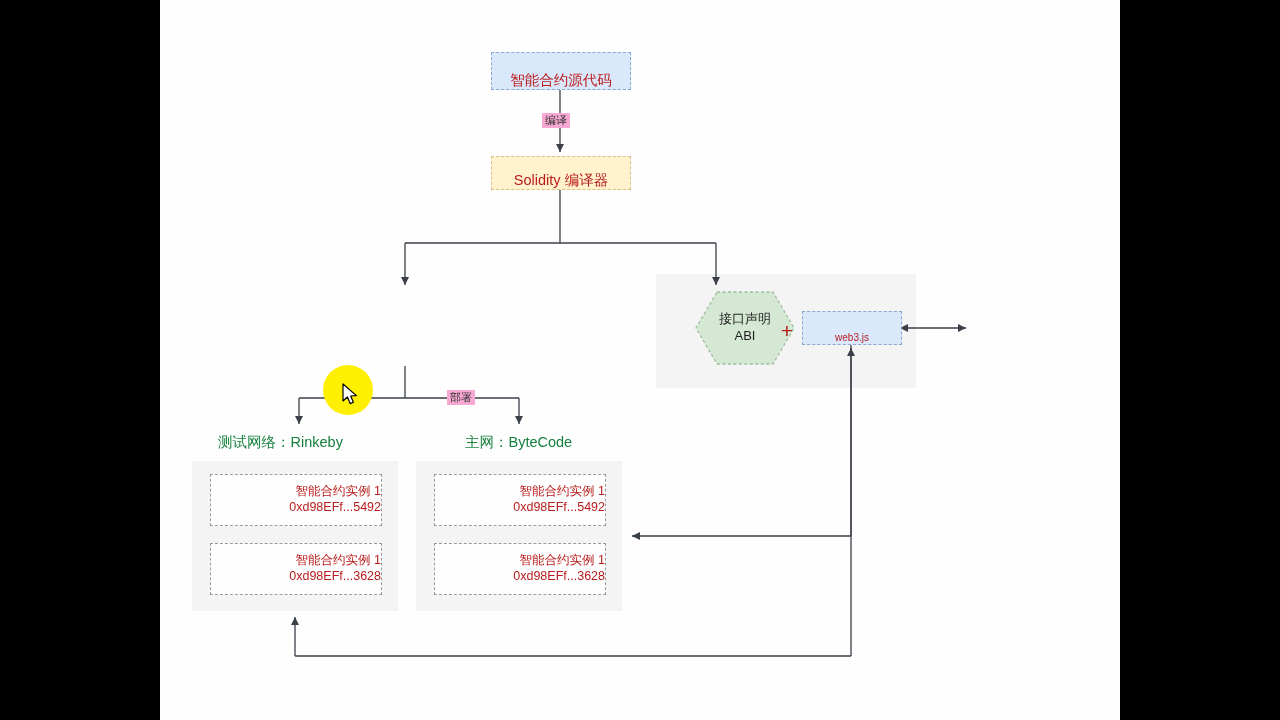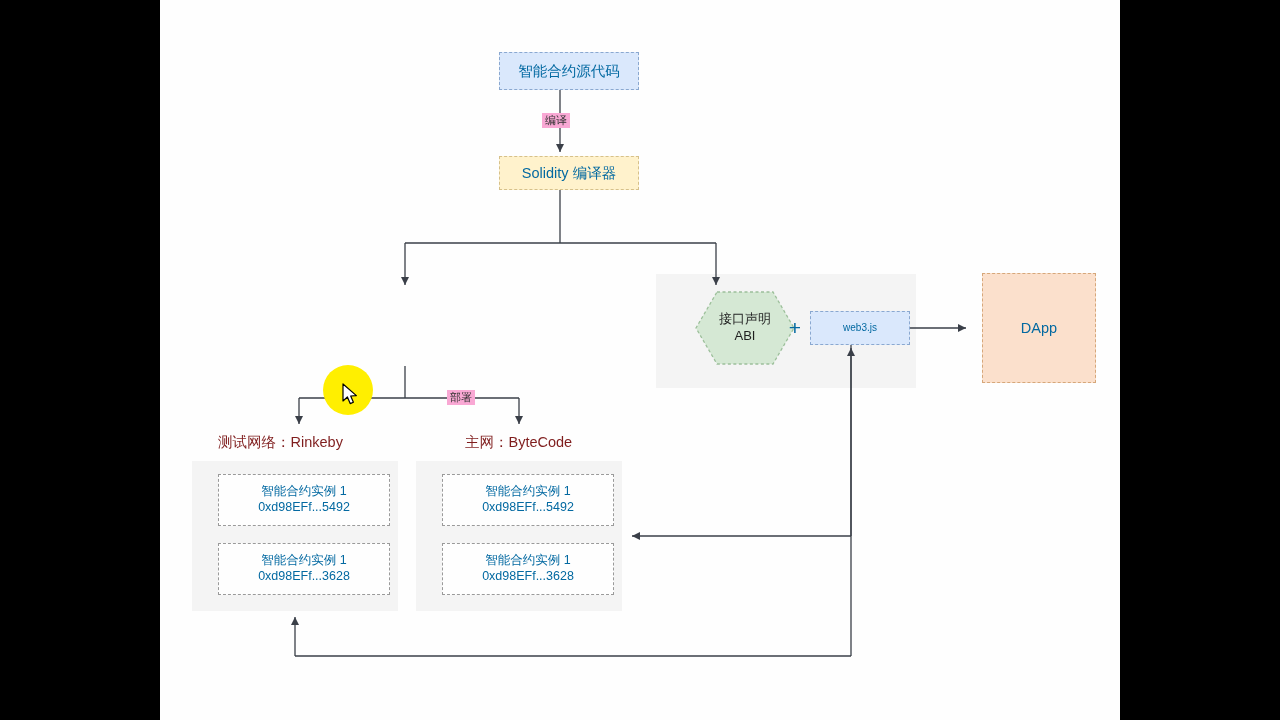--- a/index.html
+++ b/index.html
@@ -5,36 +5,36 @@
   html,body{margin:0;padding:0;background:#000;}
   body{width:1280px;height:720px;overflow:hidden;
        font-family:"Liberation Sans","DejaVu Sans",sans-serif;}
   #stage{position:relative;width:1280px;height:720px;background:#000;}
   #canvas{position:absolute;left:160px;top:0;width:960px;height:720px;background:#fefefe;}
   .bar{position:absolute;top:0;height:720px;background:#000;}
   #bar-left{left:0;width:160px;}
   #bar-right{left:1120px;width:160px;}
 
   .node{position:absolute;box-sizing:border-box;display:flex;
-        align-items:center;justify-content:center;text-align:center;
-        color:#0369a1;line-height:1.25;margin-left:8px;}
+        align-items:flex-end;justify-content:center;text-align:center;
+        color:#b91c1c;line-height:1.25;}
   .dashed{border:1px dashed #9a9a9a;}
   .blue{background:#dae8fc;border-color:#8aa8d0;}
   .yellow{background:#fff2cc;border-color:#d6c08a;}
   .orange{background:#fbe0cc;border-color:#d6a77a;}
   .panel{position:absolute;background:#f4f4f4;}
   .hexwrap{position:absolute;}
   .hexwrap svg{display:block;}
   .hexlabel{position:absolute;left:0;top:0;width:100%;height:100%;
             display:flex;flex-direction:column;align-items:center;
             justify-content:center;text-align:center;color:#1f1f1f;line-height:1.3;}
 
   .edgelabel{position:absolute;background:#f9a8d4;color:#333;
              padding:0 3px;white-space:nowrap;}
-  .netlabel{position:absolute;color:#7f1d1d;white-space:nowrap;}
+  .netlabel{position:absolute;color:#15803d;white-space:nowrap;}
 
   #svg-edges{position:absolute;left:0;top:0;width:960px;height:720px;
              pointer-events:none;}
 
   .cursor-halo{position:absolute;border-radius:50%;background:#ffef00;}
   .cursor-ptr{position:absolute;}
 </style>
 </head>
 <body>
 
@@ -114,23 +114,20 @@
     </div>
 
     <div class="node" style="left:614px;top:312px;width:26px;height:32px;font-size:21px;">
       <span>+</span>
     </div>
 
     <div class="node dashed blue" style="left:642px;top:311px;width:100px;height:34px;font-size:10px;">
       <span>web3.js</span>
     </div>
 
-    <div class="node dashed orange" style="left:814px;top:273px;width:114px;height:110px;font-size:14.5px;">
-      <span>DApp</span>
-    </div>
 
     <div class="edgelabel" style="left:173px;top:390px;font-size:11px;">
       <span>部署</span>
     </div>
     <div class="edgelabel" style="left:287px;top:390px;font-size:11px;">
       <span>部署</span>
     </div>
 
     <div class="netlabel" style="left:58px;top:433px;font-size:14.5px;">
       <span>测试网络：Rinkeby</span>

